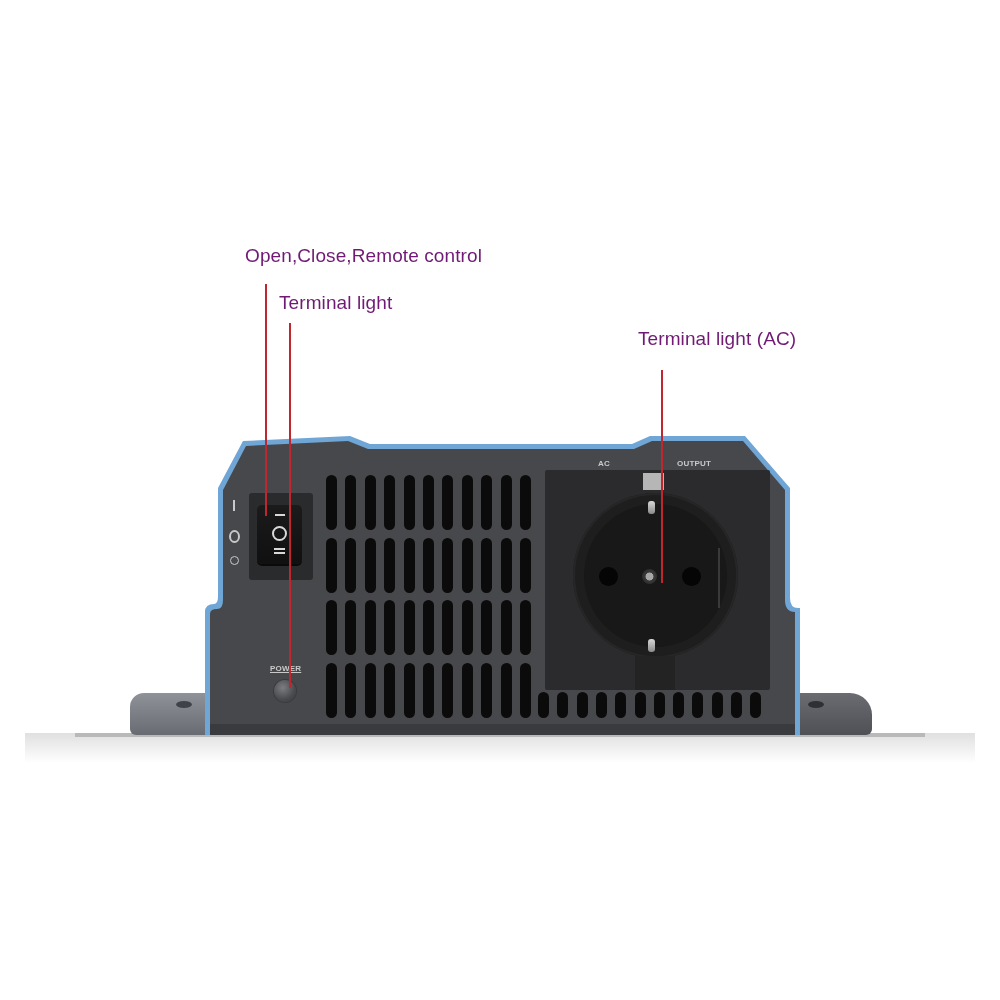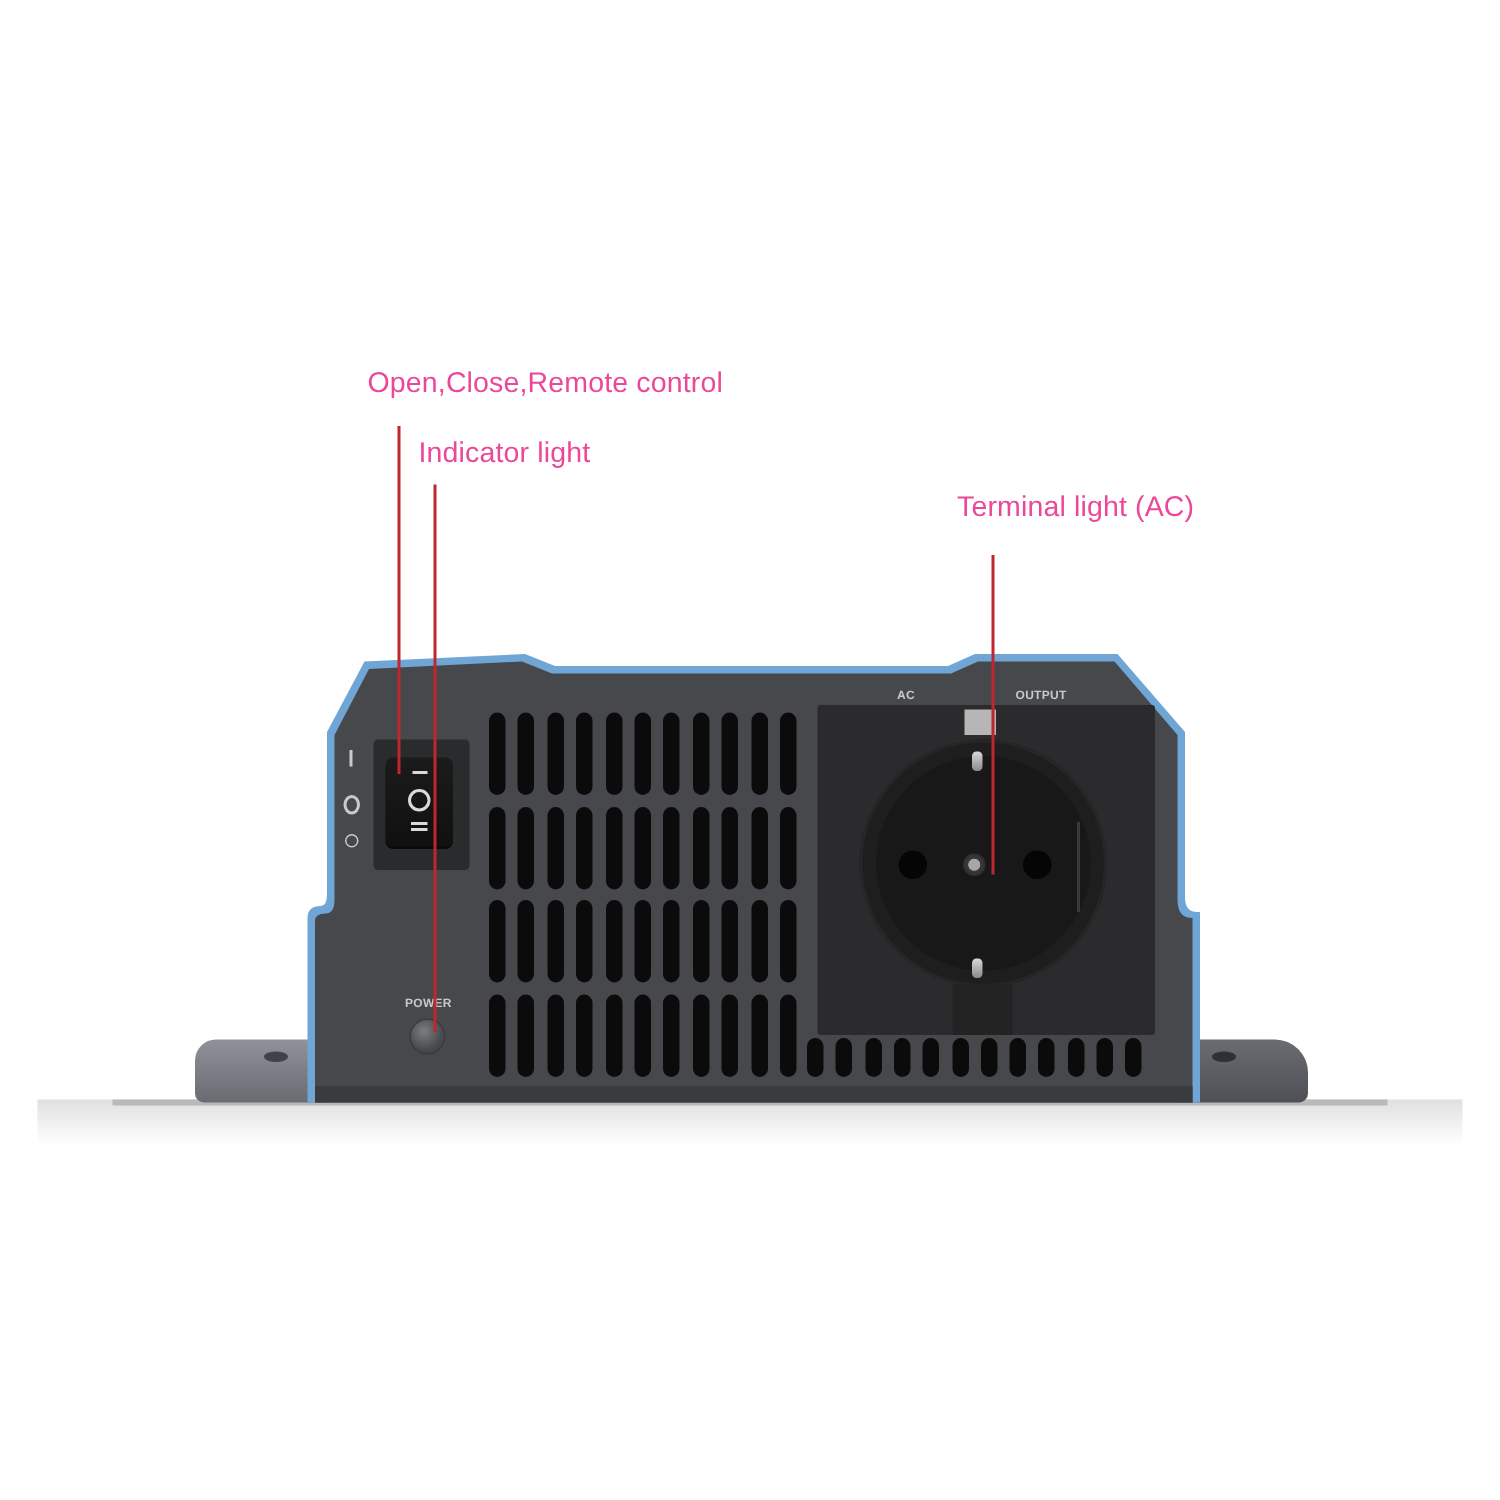--- a/index.html
+++ b/index.html
@@ -1,18 +1,18 @@
 <!DOCTYPE html>
 <html><head>
 <meta charset="utf-8">
 <style>
   html, body { margin: 0; padding: 0; background: #ffffff; }
   body { width: 1000px; height: 1000px; position: relative; overflow: hidden; font-family: "Liberation Sans", sans-serif; }
   .abs { position: absolute; }
-  .label { position: absolute; color: #ec4899; font-size: 19px; white-space: nowrap; letter-spacing: 0.1px; }
+  .label { position: absolute; color: #701a75; font-size: 19px; white-space: nowrap; letter-spacing: 0.1px; }
   .callout-line { position: absolute; width: 2px; background: #c0262d; z-index: 20; }
   .vent { position: absolute; width: 11px; background: #0b0b0b; border-radius: 6px; }
   .small-caption { position: absolute; color: #c9c9c9; font-size: 8px; font-weight: bold; letter-spacing: 0.2px; }
   svg { display: block; }
 </style>
 </head>
 <body>
 
 <div class="abs" style="left:25px; top:733px; width:950px; height:30px; background:linear-gradient(#d8d8d8, #ffffff); opacity:0.8;"></div>
 <div class="abs" style="left:75px; top:733px; width:850px; height:4px; background:#b9b9b9;"></div>
@@ -37,21 +37,21 @@
 </div>
 
 <div class="abs" style="left:249px; top:493px; width:64px; height:87px; background:#2a2b2d; border-radius:3px;">
   <div class="abs" style="left:8px; top:12px; width:45px; height:59px; background:linear-gradient(#1b1b1c,#101011); border-radius:5px; box-shadow:0 2px 0 #0a0a0a;">
     <div class="abs" style="left:18px; top:9px; width:10px; height:2px; background:#d9d9d9;"></div>
     <div class="abs" style="left:15px; top:21px; width:11px; height:11px; border:2.5px solid #d9d9d9; border-radius:50%;"></div>
     <div class="abs" style="left:17px; top:43px; width:11px; height:2px; background:#d9d9d9; box-shadow:0 4px 0 #d9d9d9;"></div>
   </div>
 </div>
 
-<div class="small-caption" style="left:270px; top:664px;">POWER</div>
+<div class="small-caption" style="left:270px; top:664px;text-decoration:underline;">POWER</div>
 <div class="abs" style="left:274px; top:680px; width:22px; height:22px; border-radius:50%; background:radial-gradient(circle at 40% 35%, #7c7d80, #4a4b4e 60%, #37383a); box-shadow:0 0 0 1px #3a3b3d;"></div>
 
 <div class="abs" style="left:0; top:0; width:1000px; height:1000px;" id="vent-grid">
     <div class="vent" style="left: 326px; top: 475px; height: 55px;"></div>
     <div class="vent" style="left: 345.4px; top: 475px; height: 55px;"></div>
     <div class="vent" style="left: 364.8px; top: 475px; height: 55px;"></div>
     <div class="vent" style="left: 384.2px; top: 475px; height: 55px;"></div>
     <div class="vent" style="left: 403.6px; top: 475px; height: 55px;"></div>
     <div class="vent" style="left: 423px; top: 475px; height: 55px;"></div>
     <div class="vent" style="left: 442.4px; top: 475px; height: 55px;"></div>
@@ -121,14 +121,14 @@
 </div>
 
 <div class="small-caption" style="left:598px; top:459px;">AC</div>
 <div class="small-caption" style="left:677px; top:459px;">OUTPUT</div>
 
 <div class="callout-line" style="left:265px; top:284px; height:232px;"></div>
 <div class="callout-line" style="left:289px; top:323px; height:365px;"></div>
 <div class="callout-line" style="left:661px; top:370px; height:213px;"></div>
 
 <div class="label" style="left:245px; top:245px;">Open,Close,Remote control</div>
-<div class="label" style="left:279px; top:292px;">Indicator light</div>
+<div class="label" style="left:279px; top:292px;">Terminal light</div>
 <div class="label" style="left:638px; top:328px;">Terminal light (AC)</div>
 
 </body></html>

